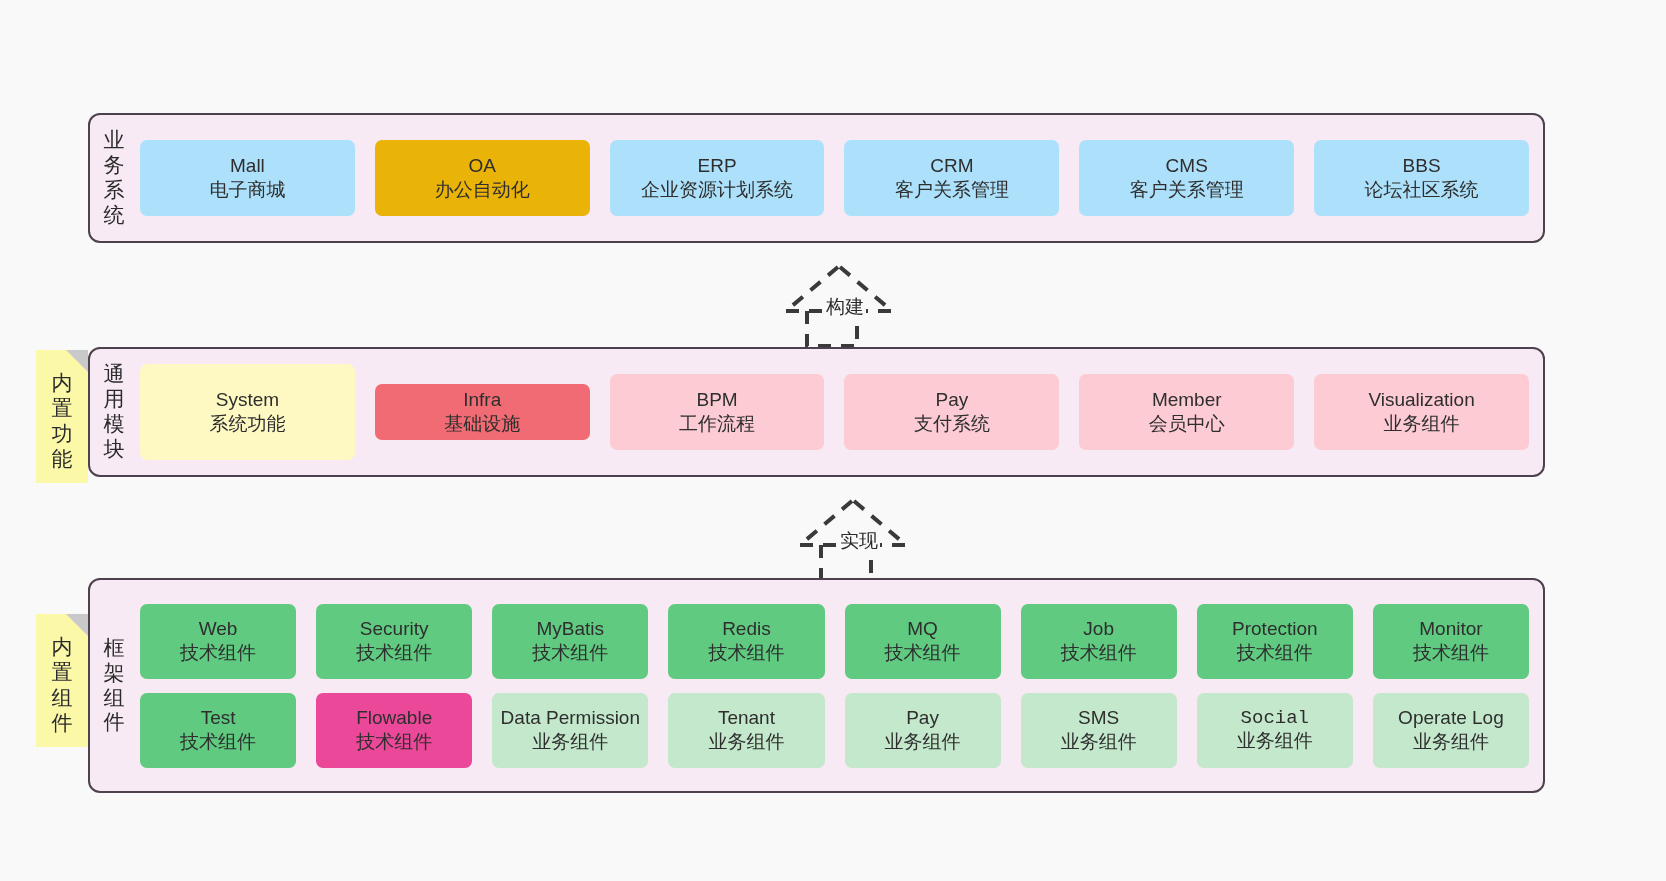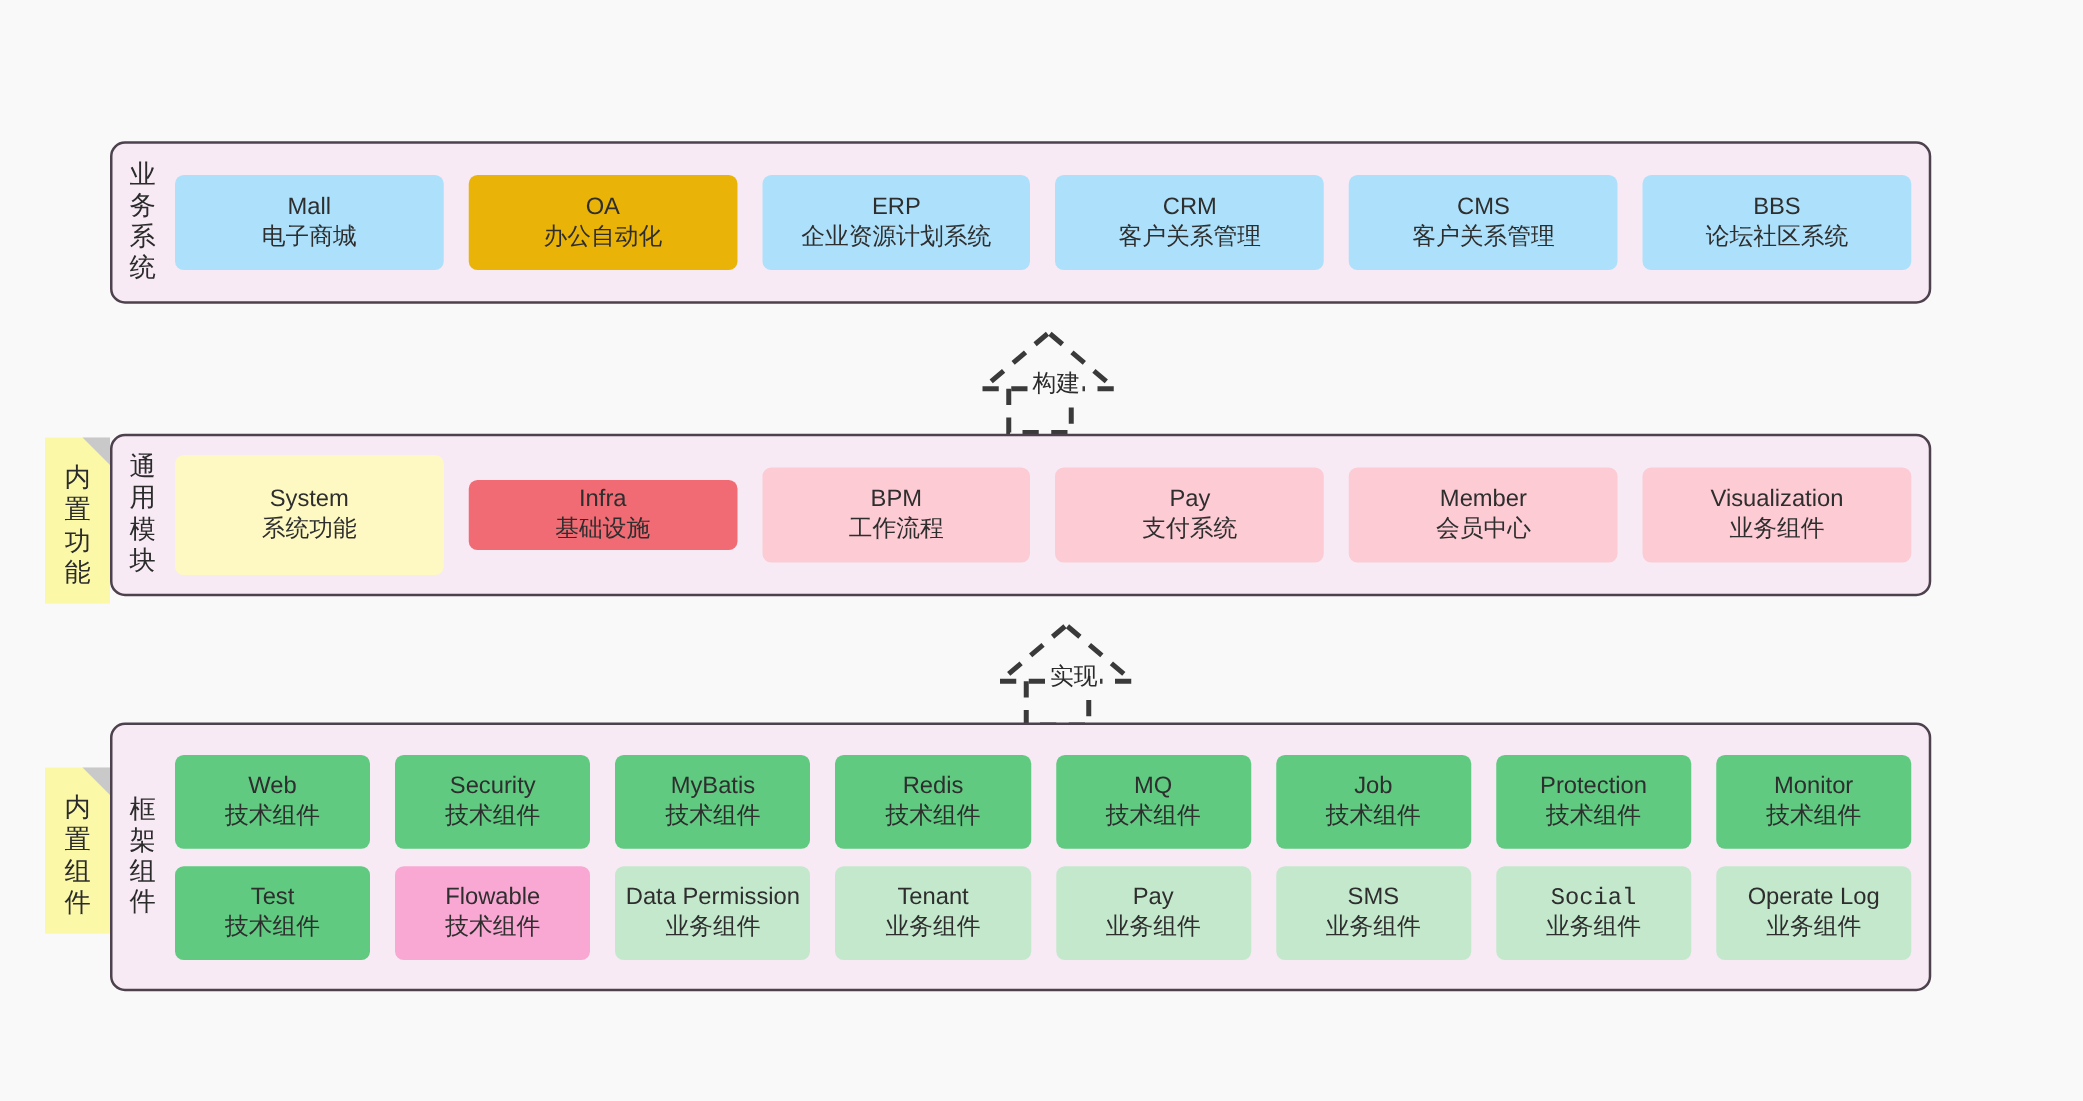--- a/index.html
+++ b/index.html
@@ -245,21 +245,21 @@
         <div class="cell" style="background:#5fca80;height:75px;">
           <span class="en">Monitor</span>
           <span class="cn">技术组件</span>
         </div>
       </div>
       <div class="row">
         <div class="cell" style="background:#5fca80;height:75px;">
           <span class="en">Test</span>
           <span class="cn">技术组件</span>
         </div>
-        <div class="cell" style="background:#f9a8d4;height:75px;">
+        <div class="cell" style="background:#ec4899;height:75px;">
           <span class="en">Flowable</span>
           <span class="cn">技术组件</span>
         </div>
         <div class="cell" style="background:#c4e8cc;height:75px;">
           <span class="en">Data Permission</span>
           <span class="cn">业务组件</span>
         </div>
         <div class="cell" style="background:#c4e8cc;height:75px;">
           <span class="en">Tenant</span>
           <span class="cn">业务组件</span>

